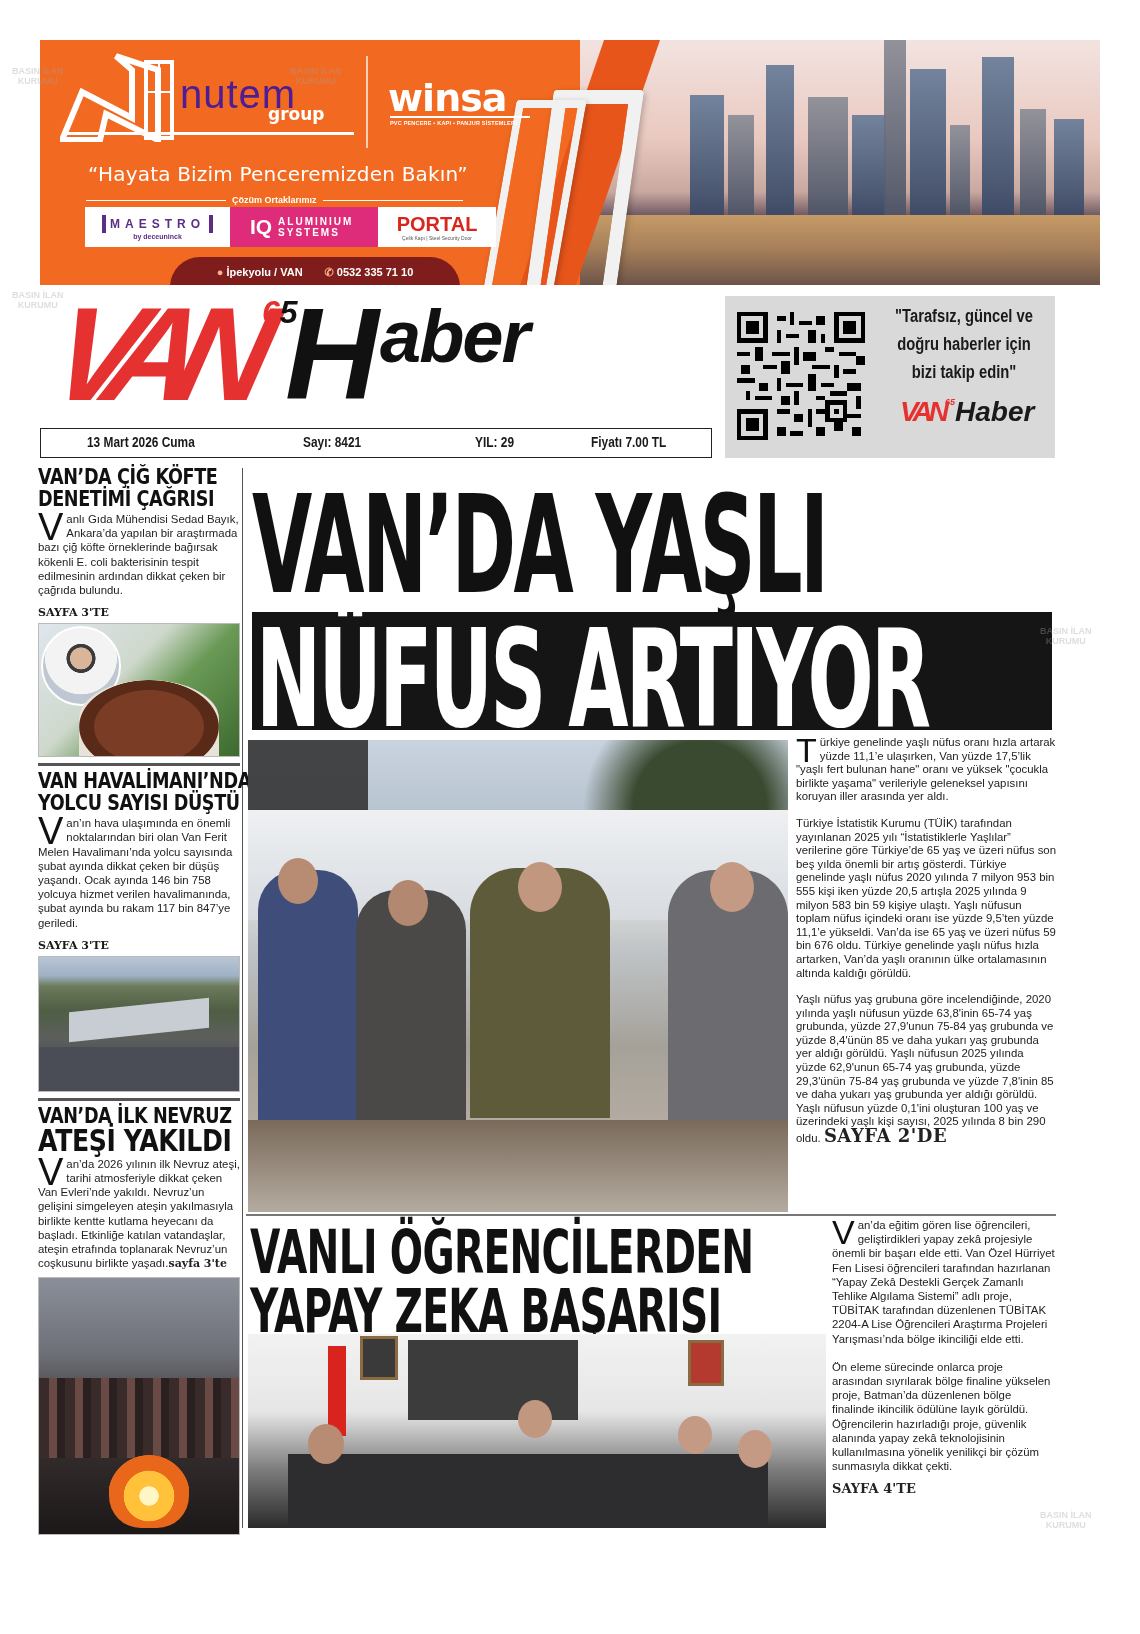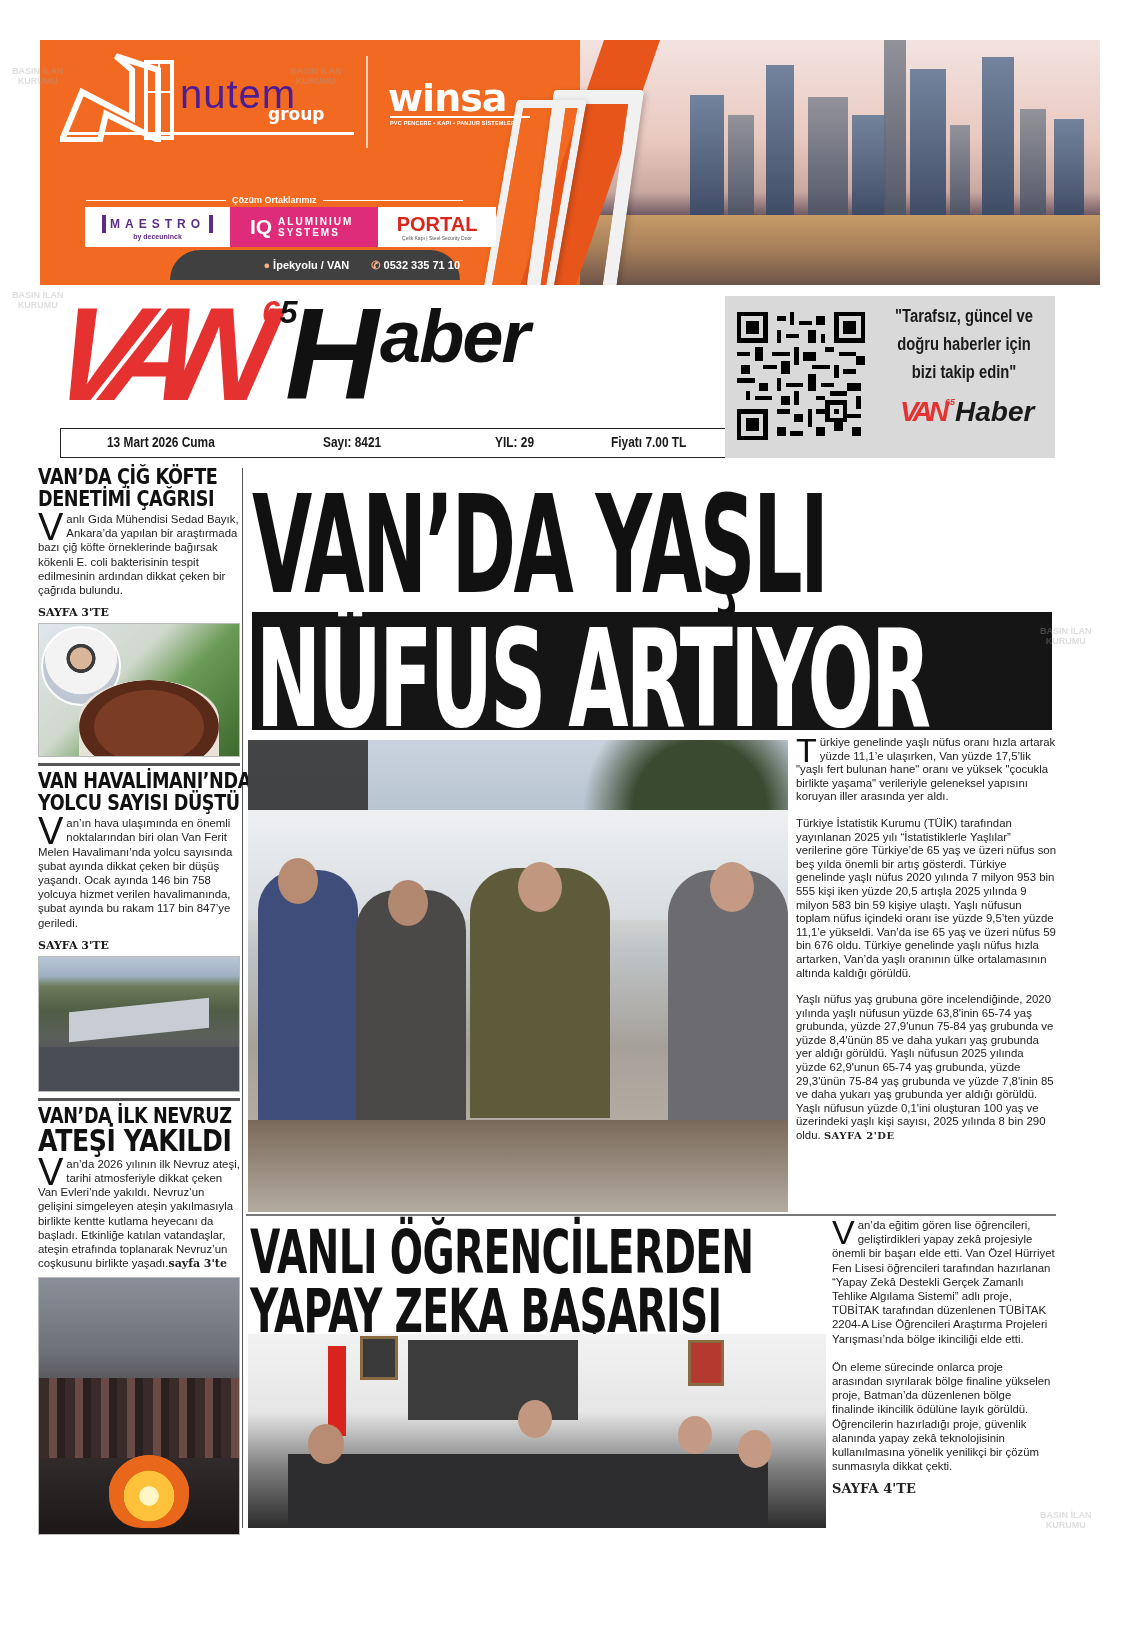--- a/index.html
+++ b/index.html
@@ -33,35 +33,35 @@
   .partner { position: absolute; top: 167px; height: 40px; display: flex; flex-direction: column; align-items: center; justify-content: center; }
   .p-maestro { left: 45px; width: 145px; background: #fff; color: #5b2d86; }
   .p-maestro .big { font-size: 12px; font-weight: bold; letter-spacing: 5px; border-left: 4px solid #5b2d86; border-right: 4px solid #5b2d86; padding: 0 4px; line-height: 18px; }
   .p-maestro .small { font-size: 7px; font-weight: bold; color: #5b2d86; }
   .p-iq { left: 190px; width: 148px; background: #de2c7a; color: #fff; flex-direction: row; gap: 6px; }
   .p-iq .big { font-size: 21px; font-weight: bold; }
   .p-iq .small { font-size: 10px; font-weight: bold; letter-spacing: 2px; line-height: 11px; }
   .p-portal { left: 338px; width: 118px; background: #fff; color: #d9261c; }
   .p-portal .big { font-size: 20px; font-weight: bold; line-height: 22px; }
   .p-portal .small { font-size: 5px; color: #555; }
-  .contact { position: absolute; left: 130px; top: 210px; width: 290px; height: 30px; background: #404040; border-radius: 50px 50px 0 0;
-    display: flex; justify-content: flex-end; gap: 22px; align-items: center; color: #fff; font-size: 11px; font-weight: bold; }
+  .contact { position: absolute; left: 130px; top: 217px; width: 290px; height: 30px; background: #7f1d1d; border-radius: 50px 50px 0 0;
+    display: flex; justify-content: center; gap: 22px; align-items: center; color: #fff; font-size: 11px; font-weight: bold; }
   .contact span.ic { color: #f9b08c; font-size: 11px; margin-right: 3px; }
 
   
   .masthead { position: absolute; left: 40px; top: 296px; width: 672px; height: 130px; }
   .van { position: absolute; left: 16px; top: -6px; font-size: 128px; font-weight: 900; font-style: italic; color: #e53231; font-family: "Liberation Sans", sans-serif; letter-spacing: -22px; transform: skewX(-14deg) scaleY(1.04); line-height: 1; }
   .num65 { position: absolute; left: 222px; top: 0px; font-size: 32px; font-weight: 900; font-style: italic; line-height: 1; }
   .num65 .six { color: #e53231; } .num65 .five { color: #111; }
   .hbig { position: absolute; left: 245px; top: -8px; font-size: 130px; font-weight: 900; font-style: italic; color: #111; line-height: 1; }
   .aber { position: absolute; left: 340px; top: 4px; font-size: 74px; font-weight: 900; font-style: italic; color: #111; line-height: 1; letter-spacing: -2px; }
   .gazetesi { position: absolute; left: 420px; top: 82px; width: 244px; height: 48px; background: #e53231; color: #fff; font-size: 38px; font-style: italic; font-weight: bold; padding-left: 14px; line-height: 48px; letter-spacing: .5px; }
 
   .infobar { position: absolute; left: 40px; top: 428px; width: 672px; height: 30px; border: 1.5px solid #222; display: flex; align-items: center;
-    font-family: "Liberation Sans", sans-serif; font-weight: bold; font-size: 14px; margin-left: 20px; }
+    font-family: "Liberation Sans", sans-serif; font-weight: bold; font-size: 14px; }
   .infobar div { position: absolute; top: 5px; transform: scaleX(.85); transform-origin: left; }
 
   
   .promo { position: absolute; left: 725px; top: 296px; width: 330px; height: 162px; background: #d9d9d9; }
   .qr { position: absolute; left: 12px; top: 6px; width: 128px; height: 148px; }
   .promo-text { position: absolute; left: 148px; top: 6px; width: 182px; text-align: center; font-weight: bold; font-size: 18px; line-height: 28px; transform: scaleX(.82); transform-origin: center top; }
   .promo-logo { position: absolute; left: 175px; top: 100px; font-size: 28px; font-style: italic; font-weight: 900; }
   .promo-logo .r { color: #e53231; letter-spacing: -4px; }
   .promo-logo .sup { color: #e53231; font-size: 9px; position: relative; top: -16px; }
 
@@ -79,21 +79,21 @@
   .headline1 { position: absolute; left: 252px; top: 470px; width: 800px; font-family: "DejaVu Sans", sans-serif; font-weight: bold; font-size: 118px; line-height: 130px;
     color: #111; letter-spacing: -4px; transform: scaleX(.66) scaleY(1.15); transform-origin: left top; white-space: nowrap; }
   .headline2-bg { position: absolute; left: 252px; top: 612px; width: 800px; height: 118px; background: #151515; }
   .headline2 { position: absolute; left: 256px; top: 604px; font-family: "DejaVu Sans", sans-serif; font-weight: bold; font-size: 118px; line-height: 130px;
     color: #fff; letter-spacing: -4px; transform: scaleX(.66) scaleY(1.15); transform-origin: left top; white-space: nowrap; }
 
   .main-photo { position: absolute; left: 248px; top: 740px; width: 540px; height: 472px; overflow: hidden; }
   .main-body { position: absolute; left: 796px; top: 736px; width: 260px; font-size: 11.4px; line-height: 13.6px; color: #222; }
   .main-body p { margin-bottom: 13px; }
   .main-body p.tight { margin-bottom: 0; }
-  .ref-inline { font-family: "DejaVu Serif", serif; font-weight: bold; font-size: 10px; letter-spacing: .5px; }
+  .ref-inline { font-family: "DejaVu Serif", serif; font-weight: bold; font-size: 18px; letter-spacing: .5px; }
   .hsep { position: absolute; left: 246px; top: 1214px; width: 810px; height: 2px; background: #777; }
 
   .headline3 { position: absolute; left: 250px; top: 1222px; font-family: "DejaVu Sans", sans-serif; font-weight: bold; font-size: 56px; line-height: 55px;
     color: #111; letter-spacing: -1px; transform: scaleX(.7) scaleY(1.08); transform-origin: left top; white-space: nowrap; }
   .second-photo { position: absolute; left: 248px; top: 1334px; width: 578px; height: 194px; overflow: hidden; }
   .second-body { position: absolute; left: 832px; top: 1218px; width: 224px; font-size: 11.4px; line-height: 14.2px; color: #222; }
   .second-body p { margin-bottom: 14px; }
 
   .wm { position: absolute; font-size: 9px; font-weight: bold; color: rgba(160,160,160,.35); text-align: center; line-height: 10px; pointer-events: none; }
 </style>
@@ -126,20 +126,21 @@
     <line x1="86" y1="40" x2="112" y2="40" stroke="#fff" stroke-width="2"></line>
   </svg>
   <div class="nutem-word">nutem</div>
   <div class="nutem-group">group</div>
   <div class="nutem-line"></div>
   <div class="ad-sep"></div>
   <div class="winsa">winsa</div>
   <div class="winsa-line"></div>
   <div class="winsa-sub">PVC PENCERE • KAPI • PANJUR SİSTEMLERİ</div>
 
+  <div class="slogan">“Hayata Bizim Penceremizden Bakın”</div>
   <div class="partners-title">Çözüm Ortaklarımız</div>
 
   <div class="partner p-maestro">
     <span class="big">MAESTRO</span>
     <span class="small">by deceuninck</span>
   </div>
   <div class="partner p-iq">
     <span class="big">IQ</span>
     <span class="small" style="width:80px;">ALUMINIUM SYSTEMS</span>
   </div>

